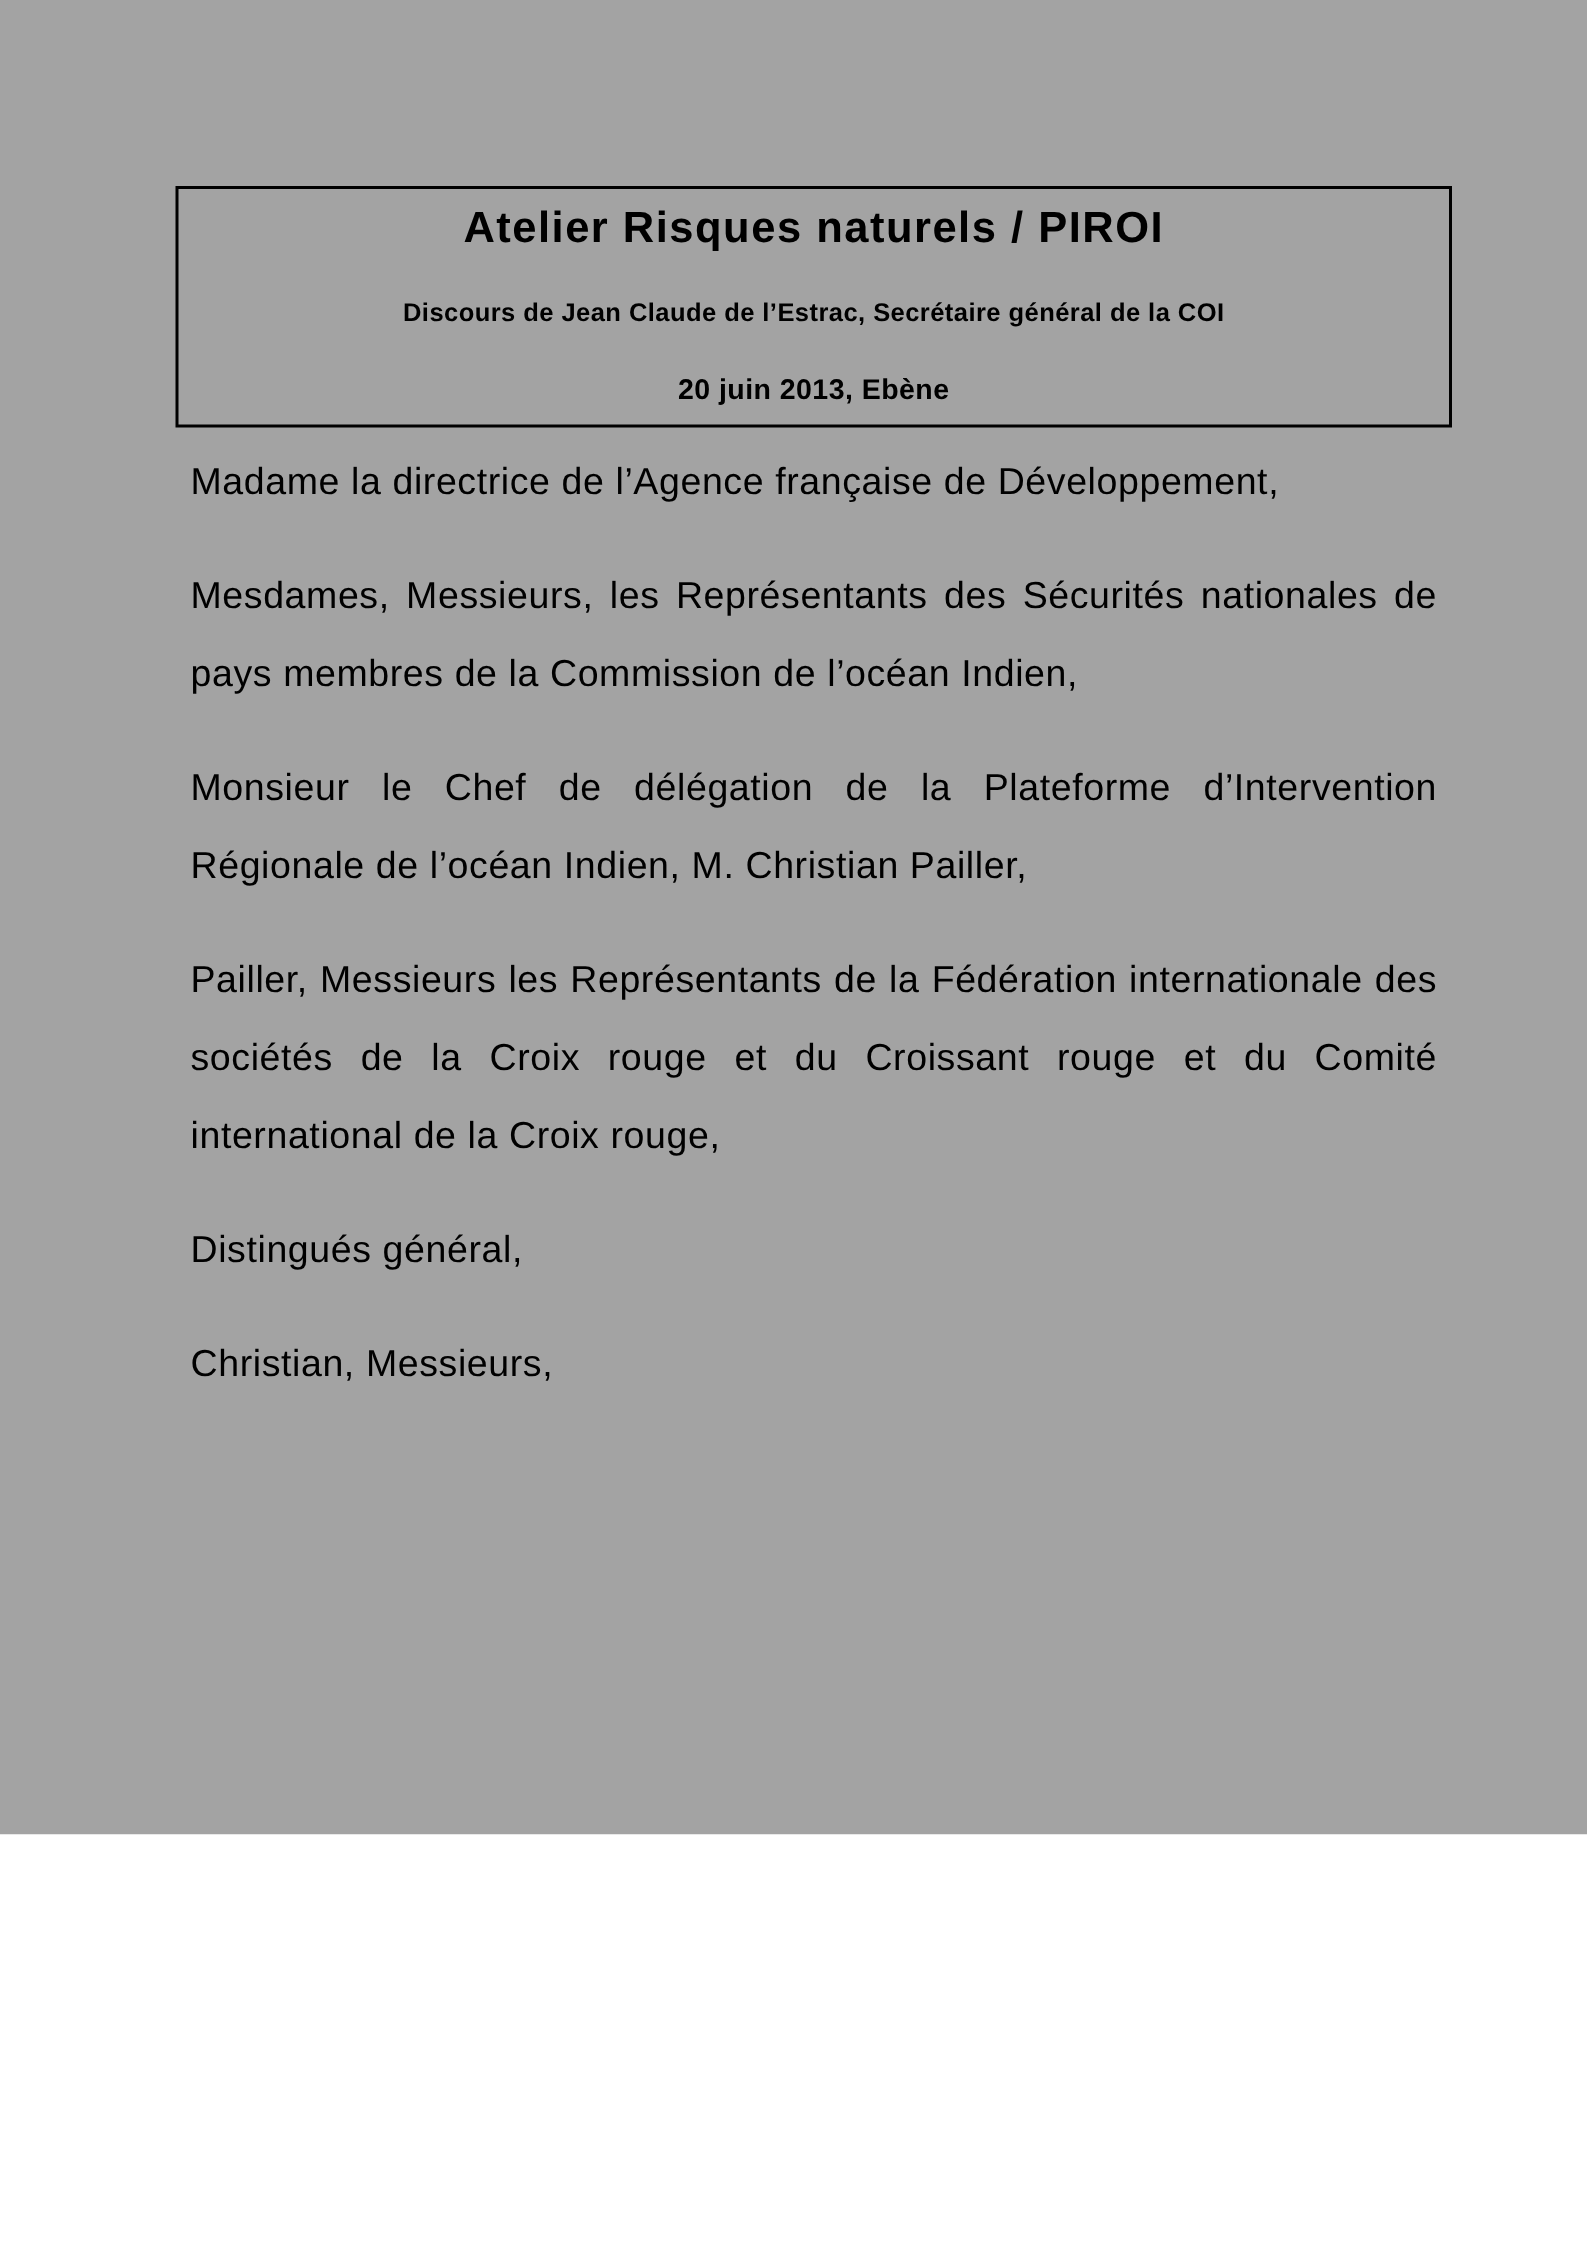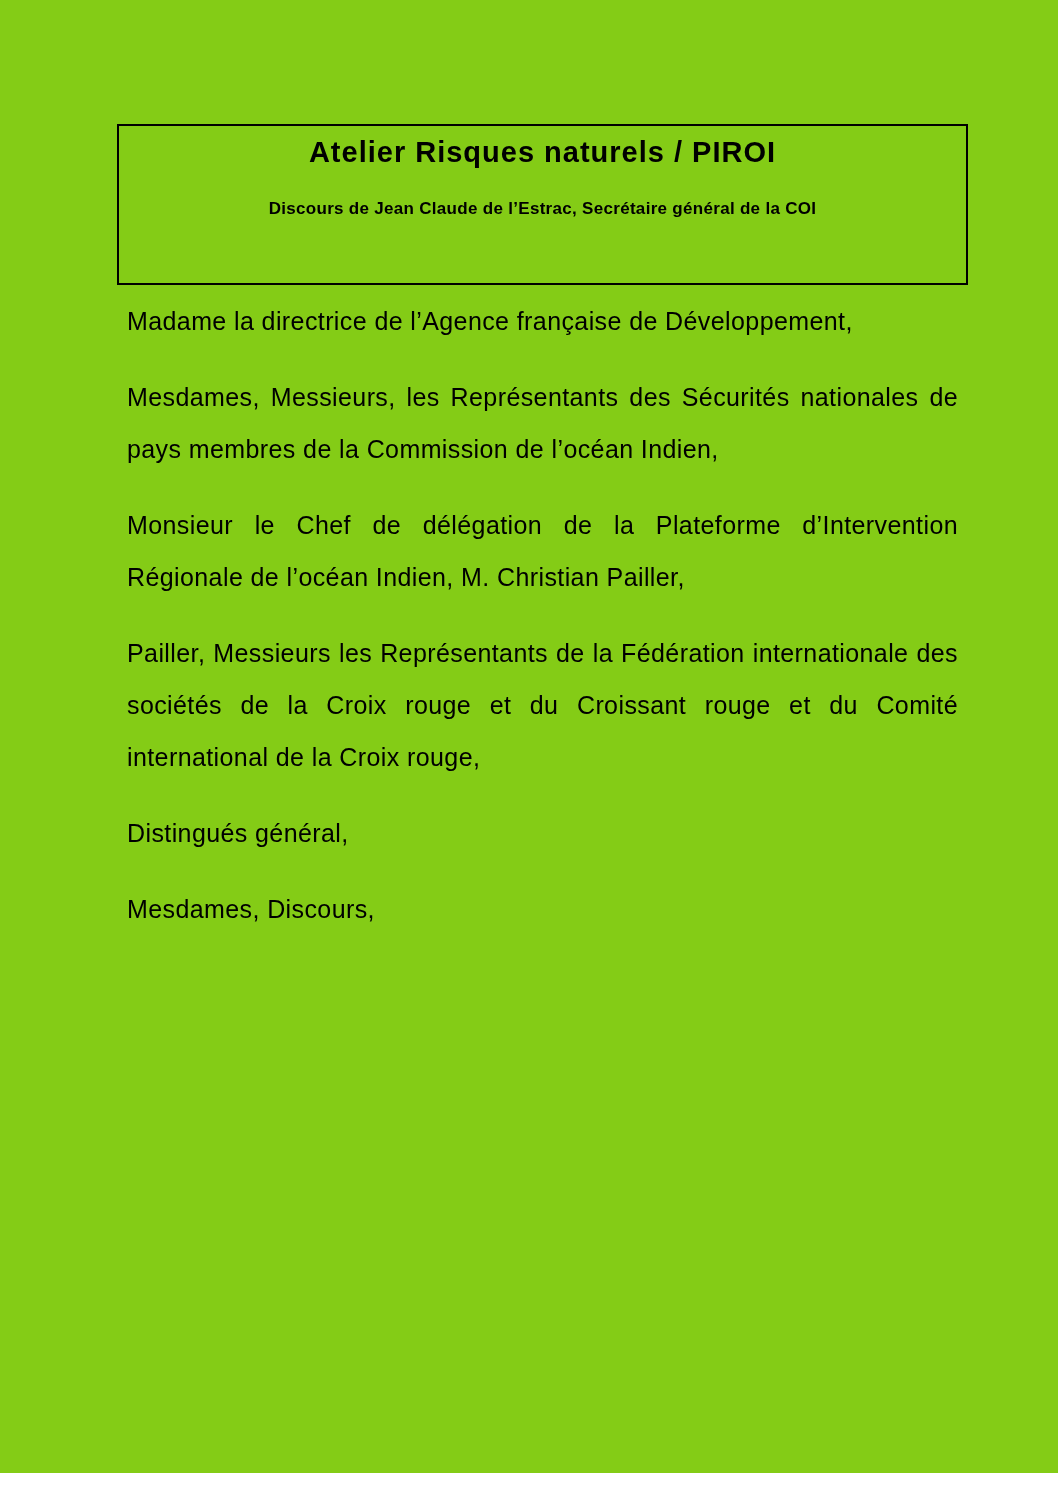--- a/index.html
+++ b/index.html
@@ -3,22 +3,22 @@
 <meta charset="utf-8">
 <style>
   html, body {
     margin: 0;
     padding: 0;
     background: #ffffff;
   }
   .page {
     position: relative;
     width: 1058px;
-    height: 1473px;
-    background: #84cc16;
+    height: 1223px;
+    background: #a3a3a3;
     color: #000000;
     font-family: "Liberation Sans", sans-serif;
     overflow: hidden;
   }
   .header-box {
     position: absolute;
     left: 117px;
     top: 124px;
     width: 851px;
     height: 161px;
@@ -62,24 +62,25 @@
   }
 </style>
 </head>
 <body>
 
 <div class="page">
 
   <div class="header-box">
     <div class="box-title">Atelier Risques naturels / PIROI</div>
     <div class="box-subtitle">Discours de Jean Claude de l’Estrac, Secrétaire général de la COI</div>
+    <div class="box-date">20 juin 2013, Ebène</div>
   </div>
 
   <div class="body-text">
     <p>Madame la directrice de l’Agence française de Développement,</p>
     <p>Mesdames, Messieurs, les Représentants des Sécurités nationales de pays membres de la Commission de l’océan Indien,</p>
     <p>Monsieur le Chef de délégation de la Plateforme d’Intervention Régionale de l’océan Indien, M. Christian Pailler,</p>
     <p>Pailler, Messieurs les Représentants de la Fédération internationale des sociétés de la Croix rouge et du Croissant rouge et du Comité international de la Croix rouge,</p>
     <p>Distingués général,</p>
-    <p>Mesdames, Discours,</p>
+    <p>Christian, Messieurs,</p>
   </div>
 
 </div>
 
 </body></html>

